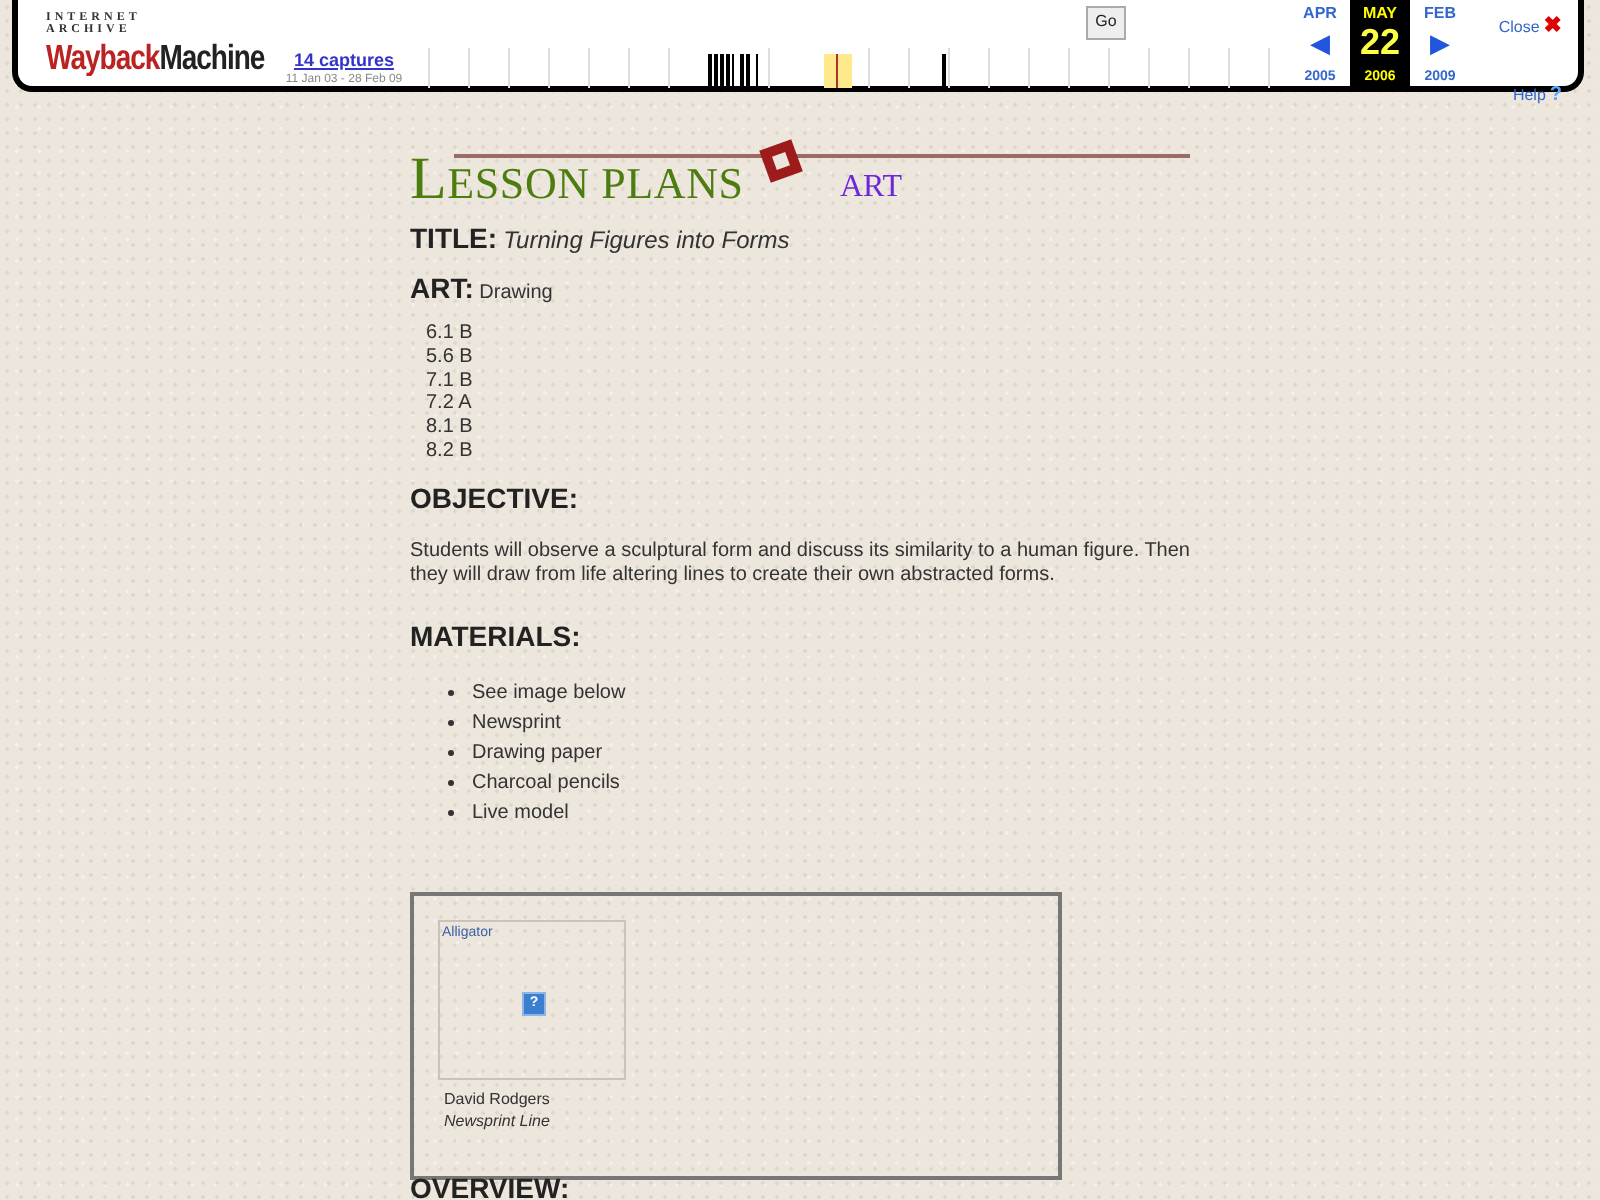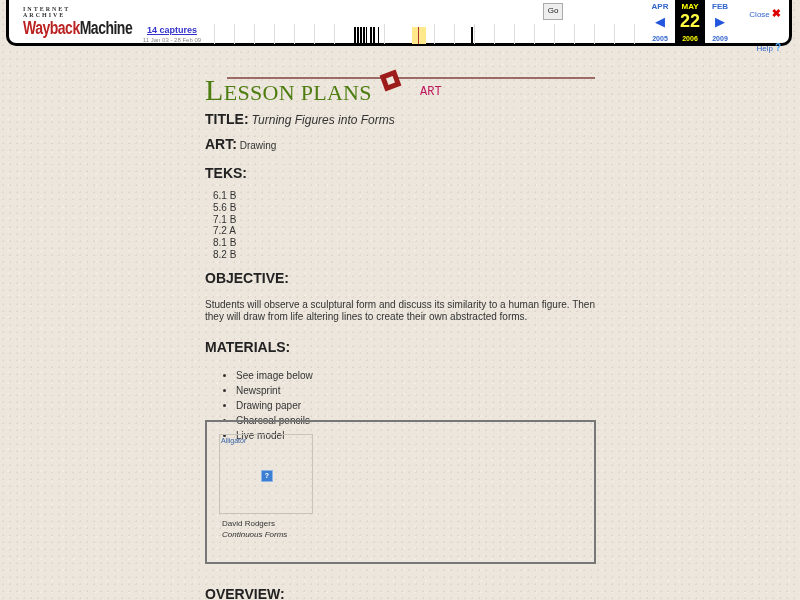--- a/index.html
+++ b/index.html
@@ -54,32 +54,32 @@
     .wb-right .x { color:#d00; font-weight:bold; font-size:11px; margin-left:2px; }
     .wb-right .q { color:#5af; font-weight:bold; font-size:10px; margin-left:2px; }
     
     .content { position:absolute; left:205px; top:65px; width:395px; }
     .banner { position:relative; height:40px; }
     .banner .line { position:absolute; left:22px; top:12px; width:368px; height:1.5px; background:#9b6c66; }
     .banner .lp { position:absolute; left:0; top:8px; font-family:"Liberation Serif", serif; font-size:22px; color:#4d7c0f; letter-spacing:0.3px; }
     .banner .lp .big { font-size:30px; }
     .banner .sq { position:absolute; left:177px; top:7px; width:17px; height:17px; background:#9e1b1b; transform:rotate(-20deg); }
     .banner .sq::after { content:""; position:absolute; left:5px; top:5px; width:7px; height:7px; background:#ece6dc; }
-    .banner .art { position:absolute; left:215px; top:20px; font-family:Liberation Mono, monospace; font-size:12px; color:#be185d; }
+    .banner .art { position:absolute; left:215px; top:20px; font-family:Liberation Serif, serif; font-size:16px; color:#6d28d9; }
     .lbl { font-weight:bold; font-size:14px; color:#222; }
     .title-line { margin-top:6px; font-size:11px; }
     .title-line .val { font-style:italic; font-size:12px; color:#333; }
     .art-line { margin-top:9px; font-size:10px; }
     .art-line .val { color:#333; }
     .sec { margin-top:13px; }
     .teks { list-style:none; margin:9px 0 0 8px; padding:0; font-size:10px; line-height:11.8px; color:#333; }
     .para { font-size:10px; line-height:12.5px; color:#333; margin-top:13px; }
     .materials { margin:13px 0 0 20px; padding:0 0 0 11px; font-size:10px; line-height:15px; color:#333; }
     .materials li { padding-left:0; }
-    .img-box { position:absolute; left:205px; top:420px; width:391px; height:144px; border:2px solid #777; box-sizing:border-box; }
+    .img-box { position:absolute; left:205px; top:446px; width:326px; height:144px; border:2px solid #777; box-sizing:border-box; }
     .thumb { position:absolute; left:12px; top:12px; width:94px; height:80px; border:1px solid #c9c3b9; box-sizing:border-box; }
     .thumb .alt { position:absolute; left:1px; top:2px; font-size:7px; color:#3b62a5; }
     .thumb .qicon { position:absolute; left:41px; top:35px; width:10px; height:10px; background:#3c7fd0; border:1px solid #8db5e8; font-size:7px; color:#fff; text-align:center; line-height:10px; font-weight:bold; }
     .caption { position:absolute; left:15px; top:96px; font-size:8px; color:#333; line-height:11px; }
     .caption .work { font-style:italic; }
     .overview { position:absolute; left:205px; top:586px; }
   </style>
 </head>
 <body>
 
@@ -158,21 +158,20 @@
 
   <div class="title-line">
     <span class="lbl">TITLE:</span>
     <span class="val">Turning Figures into Forms</span>
   </div>
   <div class="art-line">
     <span class="lbl">ART:</span>
     <span class="val">Drawing</span>
   </div>
 
-  <div class="sec lbl">TEKS:</div>
   <ul class="teks">
     <li>6.1 B</li>
     <li>5.6 B</li>
     <li>7.1 B</li>
     <li>7.2 A</li>
     <li>8.1 B</li>
     <li>8.2 B</li>
   </ul>
 
   <div class="sec lbl" style="margin-top:9px">OBJECTIVE:</div>
@@ -188,17 +187,17 @@
   </ul>
 </div>
 
 <div class="img-box">
   <div class="thumb">
     <span class="alt">Alligator</span>
     <span class="qicon">?</span>
   </div>
   <div class="caption">
     <div>David Rodgers</div>
-    <div class="work">Continuous Forms</div>
+    <div class="work">Newsprint Line</div>
   </div>
 </div>
 
 <div class="overview lbl">OVERVIEW:</div>
 
 </body></html>

